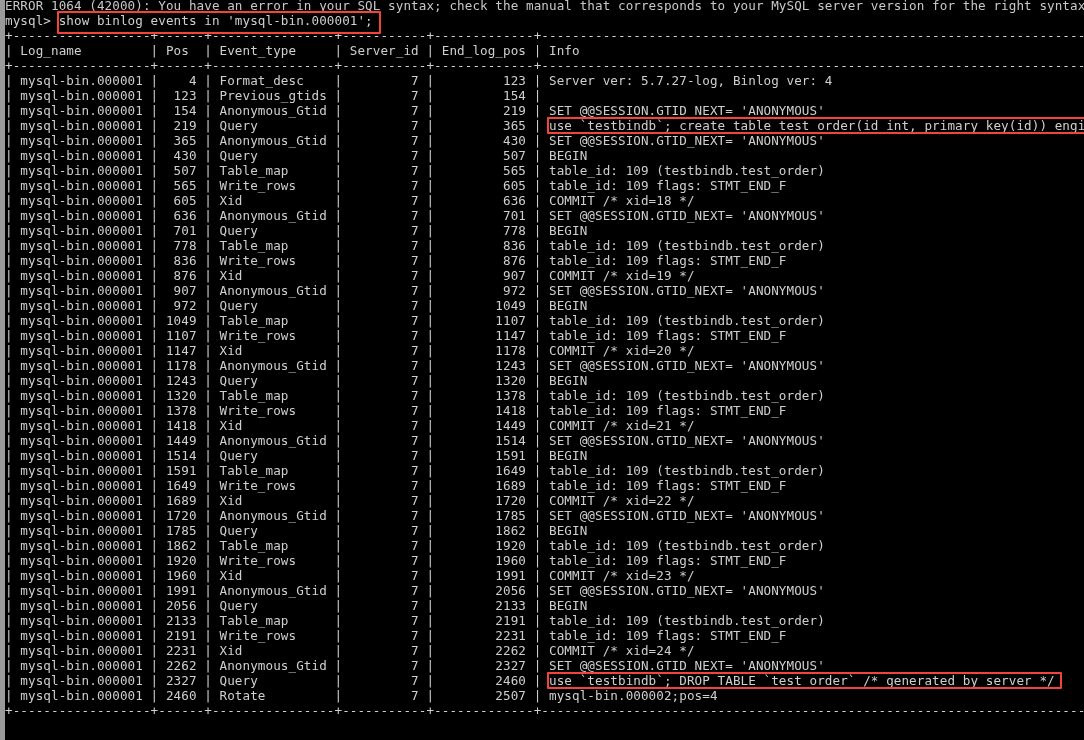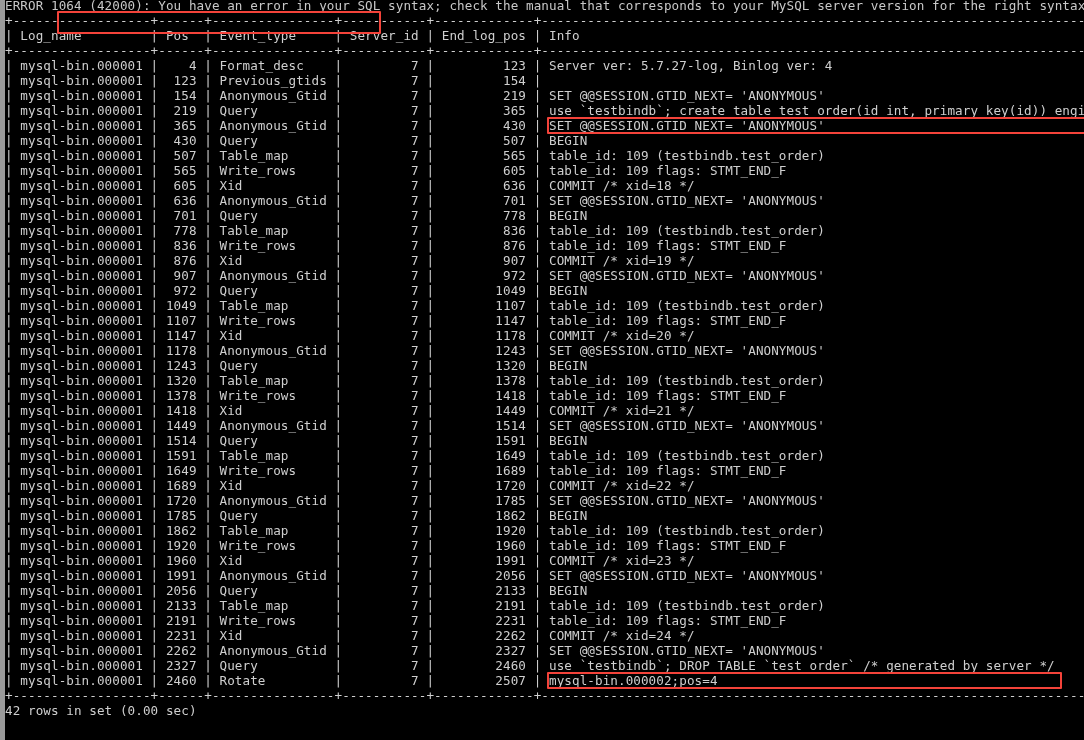--- a/index.html
+++ b/index.html
@@ -97,20 +97,21 @@
 <div id="terminal">
 
   <div id="scrollbar-track">
     <div id="scrollbar-thumb"></div>
   </div>
 
   <div id="screen">
 
     <div class="line err" id="line-error">ERROR 1064 (42000): You have an error in your SQL syntax; check the manual that corresponds to your MySQL server version for the right syntax to use near</div>
 
+    <div class="line" id="line-prompt"><span>mysql&gt; </span><span>show binlog events in 'mysql-bin.000001';</span></div>
 
     <div class="line sep">+------------------+------+----------------+-----------+-------------+-----------------------------------------------------------------------+</div>
 
     <div class="line" id="header-row">| Log_name         | Pos  | Event_type     | Server_id | End_log_pos | Info                                                                  |</div>
 
     <div class="line sep">+------------------+------+----------------+-----------+-------------+-----------------------------------------------------------------------+</div>
 
     <div id="body-rows">
         <div class="line">| mysql-bin.000001 |    4 | Format_desc    |         7 |         123 | Server ver: 5.7.27-log, Binlog ver: 4                                 |</div>
         <div class="line">| mysql-bin.000001 |  123 | Previous_gtids |         7 |         154 |                                                                       |</div>
@@ -151,21 +152,20 @@
         <div class="line">| mysql-bin.000001 | 2133 | Table_map      |         7 |        2191 | table_id: 109 (testbindb.test_order)                                  |</div>
         <div class="line">| mysql-bin.000001 | 2191 | Write_rows     |         7 |        2231 | table_id: 109 flags: STMT_END_F                                       |</div>
         <div class="line">| mysql-bin.000001 | 2231 | Xid            |         7 |        2262 | COMMIT /* xid=24 */                                                   |</div>
         <div class="line">| mysql-bin.000001 | 2262 | Anonymous_Gtid |         7 |        2327 | SET @@SESSION.GTID_NEXT= 'ANONYMOUS'                                  |</div>
         <div class="line">| mysql-bin.000001 | 2327 | Query          |         7 |        2460 | use `testbindb`; DROP TABLE `test_order` /* generated by server */    |</div>
         <div class="line">| mysql-bin.000001 | 2460 | Rotate         |         7 |        2507 | mysql-bin.000002;pos=4                                                |</div>
       </div>
 
     <div class="line sep">+------------------+------+----------------+-----------+-------------+-----------------------------------------------------------------------+</div>
 
-    <div class="line">42 rows in set (0.00 sec)</div>
 
   </div>
 
   <div class="redbox" id="redbox-query" style="left: 56.6353px; width: 324.747px; top: 11px; height: 23px;"></div>
   <div class="redbox" id="redbox-create" style="left: 547.015px; width: 614.378px; top: 117px; height: 17px;"></div>
   <div class="redbox" id="redbox-drop" style="left: 547.015px; width: 514.769px; top: 672px; height: 17px;"></div>
 
 </div>
 
 </body></html>

